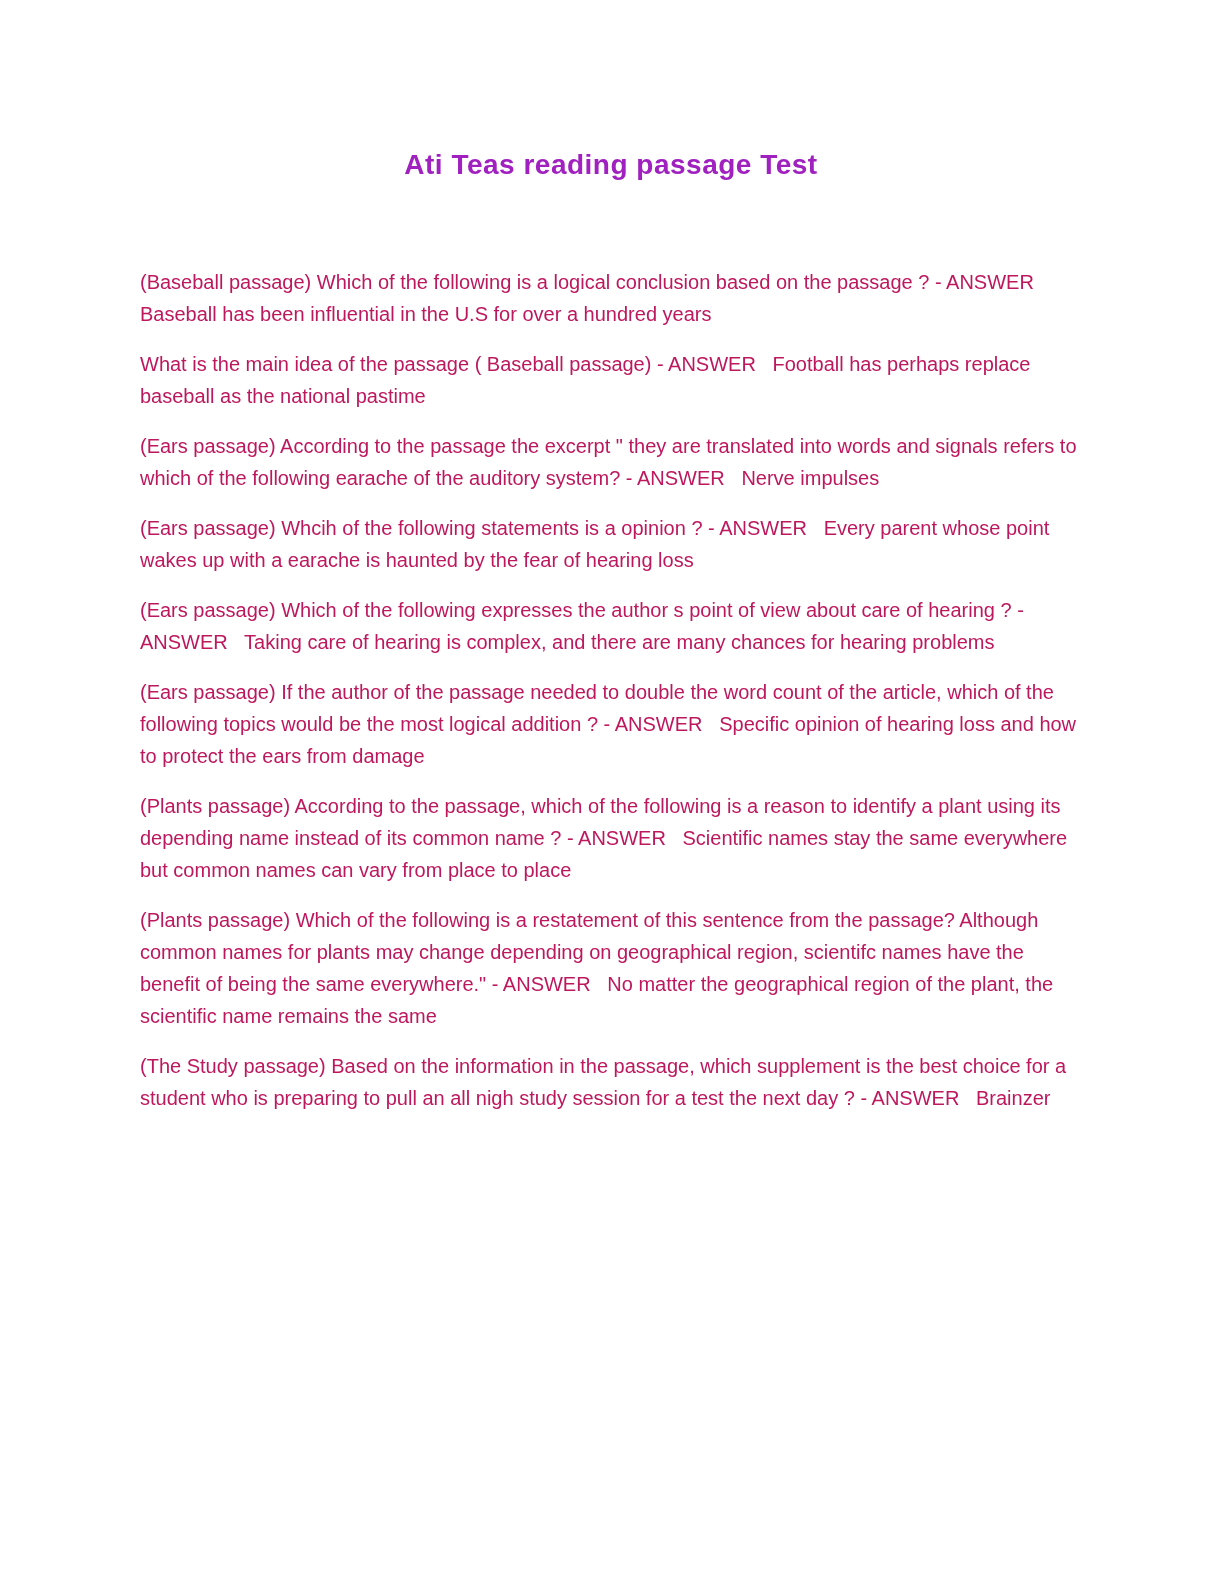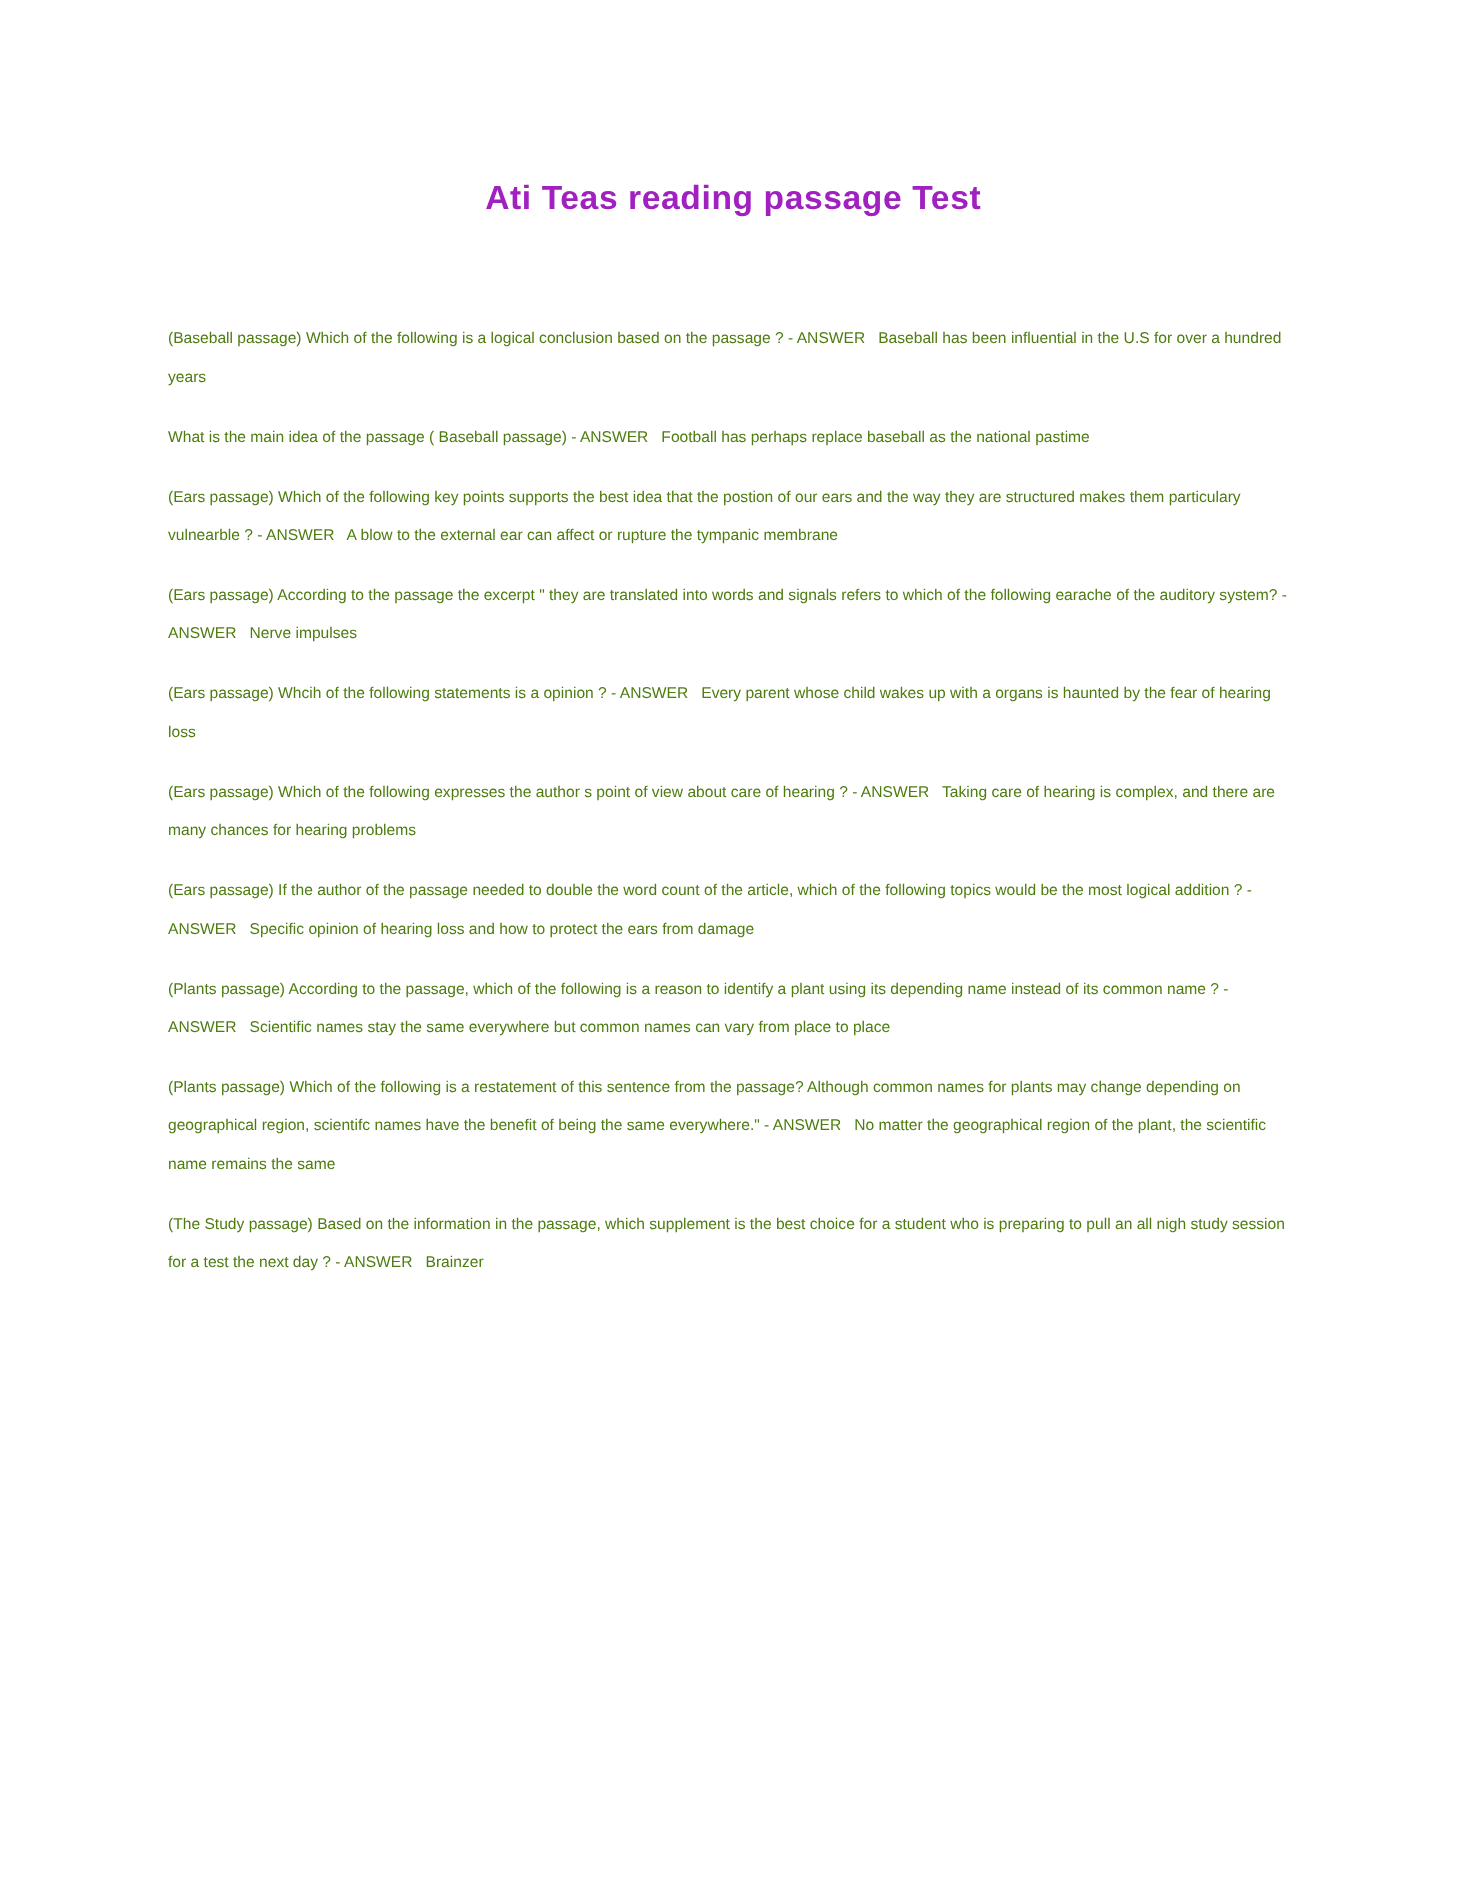--- a/index.html
+++ b/index.html
@@ -23,36 +23,35 @@
     margin: 0 0 84px 0;
     text-align: center;
     font-size: 28px;
     font-weight: bold;
     letter-spacing: 0.5px;
     line-height: 34px;
     font-family: "Liberation Sans", "DejaVu Sans", sans-serif;
   }
   .doc-body p.para {
     margin: 0 0 18px 0;
-    font-size: 13px;
+    font-size: 20px;
     line-height: 32px;
     white-space: pre-wrap;
-    color: #4d7c0f;
+    color: #be185d;
   }
 </style>
 </head>
 <body>
 
 <div class="page">
   <h1 class="doc-title" style="color: rgb(160, 32, 192);">Ati Teas reading passage Test</h1>
   <div class="doc-body">
     <p class="para">(Baseball passage) Which of the following is a logical conclusion based on the passage ? - ANSWER   Baseball has been influential in the U.S for over a hundred years</p>
     <p class="para">What is the main idea of the passage ( Baseball passage) - ANSWER   Football has perhaps replace baseball as the national pastime</p>
-    <p class="para">(Ears passage) Which of the following key points supports the best idea that the postion of our ears and the way they are structured makes them particulary vulnearble ? - ANSWER   A blow to the external ear can affect or rupture the tympanic membrane</p>
     <p class="para">(Ears passage) According to the passage the excerpt " they are translated into words and signals refers to which of the following earache of the auditory system? - ANSWER   Nerve impulses</p>
-    <p class="para">(Ears passage) Whcih of the following statements is a opinion ? - ANSWER   Every parent whose child wakes up with a organs is haunted by the fear of hearing loss</p>
+    <p class="para">(Ears passage) Whcih of the following statements is a opinion ? - ANSWER   Every parent whose point wakes up with a earache is haunted by the fear of hearing loss</p>
     <p class="para">(Ears passage) Which of the following expresses the author s point of view about care of hearing ? - ANSWER   Taking care of hearing is complex, and there are many chances for hearing problems</p>
     <p class="para">(Ears passage) If the author of the passage needed to double the word count of the article, which of the following topics would be the most logical addition ? - ANSWER   Specific opinion of hearing loss and how to protect the ears from damage</p>
     <p class="para">(Plants passage) According to the passage, which of the following is a reason to identify a plant using its depending name instead of its common name ? - ANSWER   Scientific names stay the same everywhere but common names can vary from place to place</p>
     <p class="para">(Plants passage) Which of the following is a restatement of this sentence from the passage? Although common names for plants may change depending on geographical region, scientifc names have the benefit of being the same everywhere." - ANSWER   No matter the geographical region of the plant, the scientific name remains the same</p>
     <p class="para">(The Study passage) Based on the information in the passage, which supplement is the best choice for a student who is preparing to pull an all nigh study session for a test the next day ? - ANSWER   Brainzer</p>
   </div>
 </div>
 
 </body></html>

